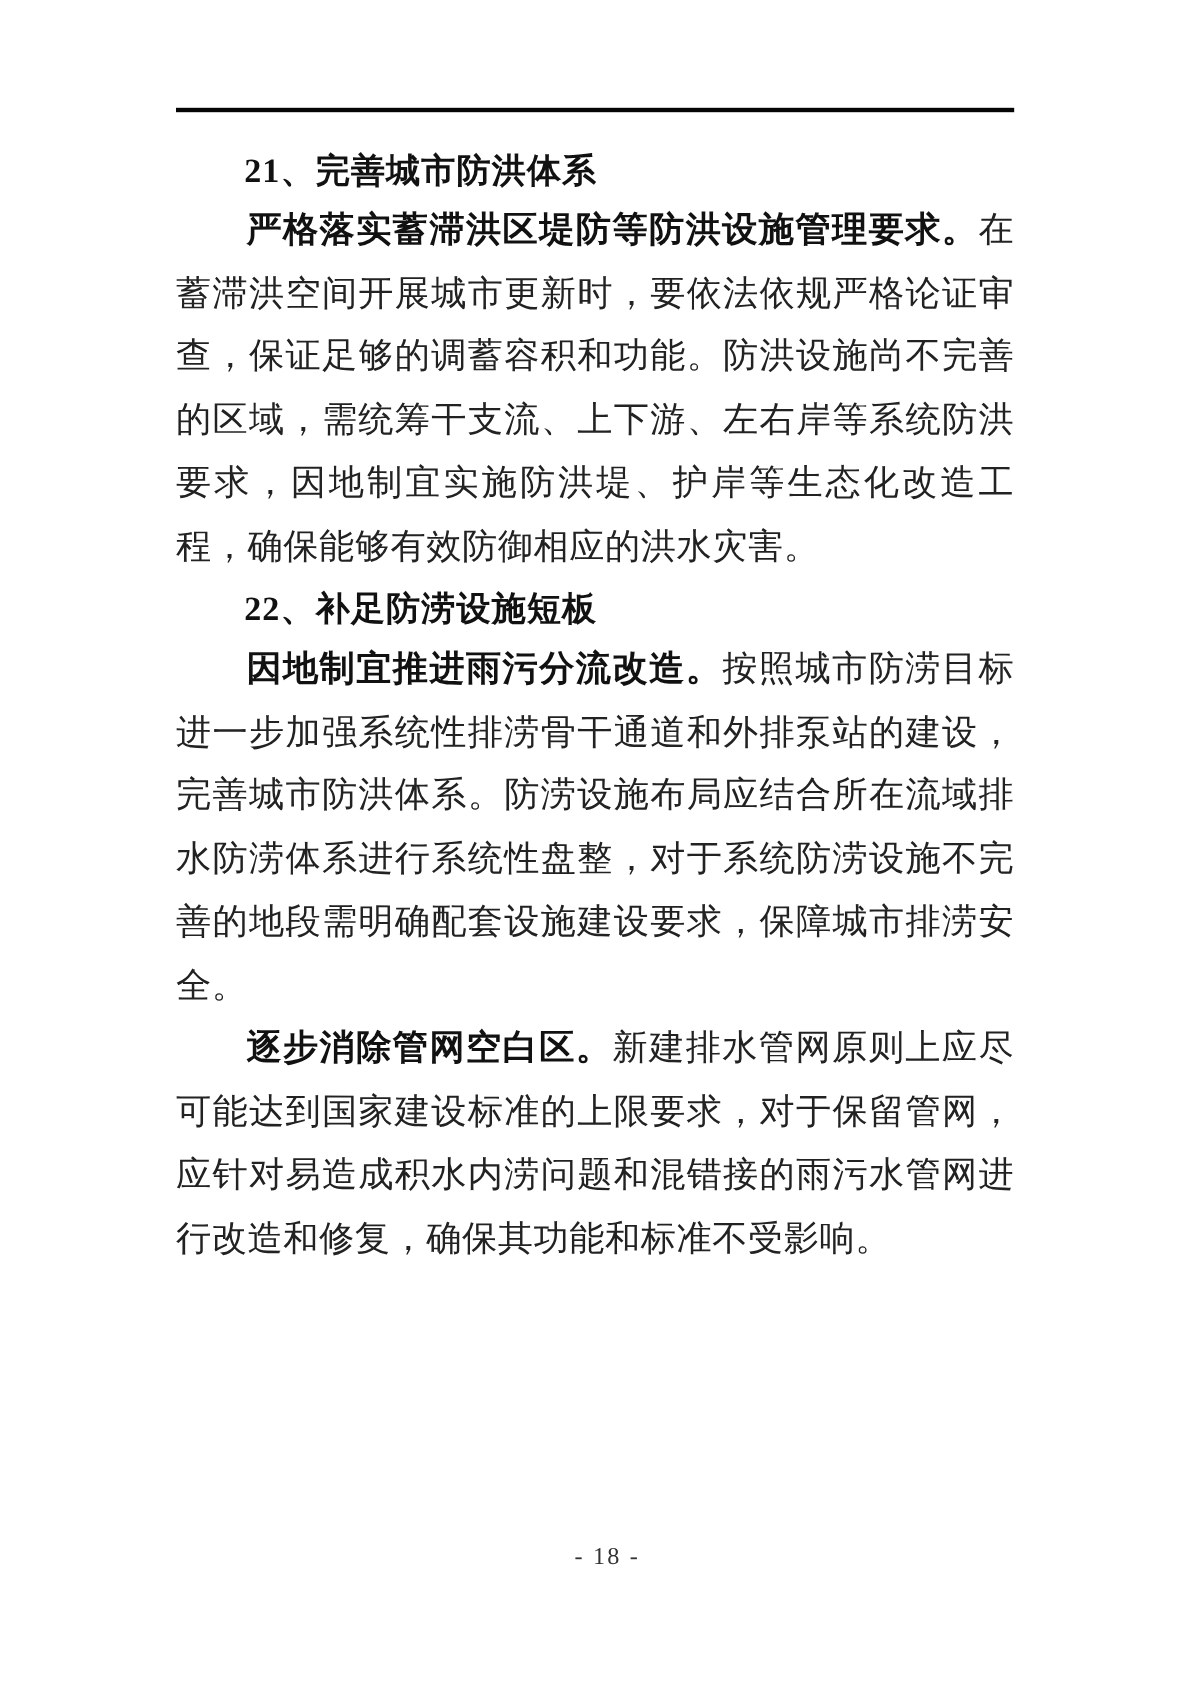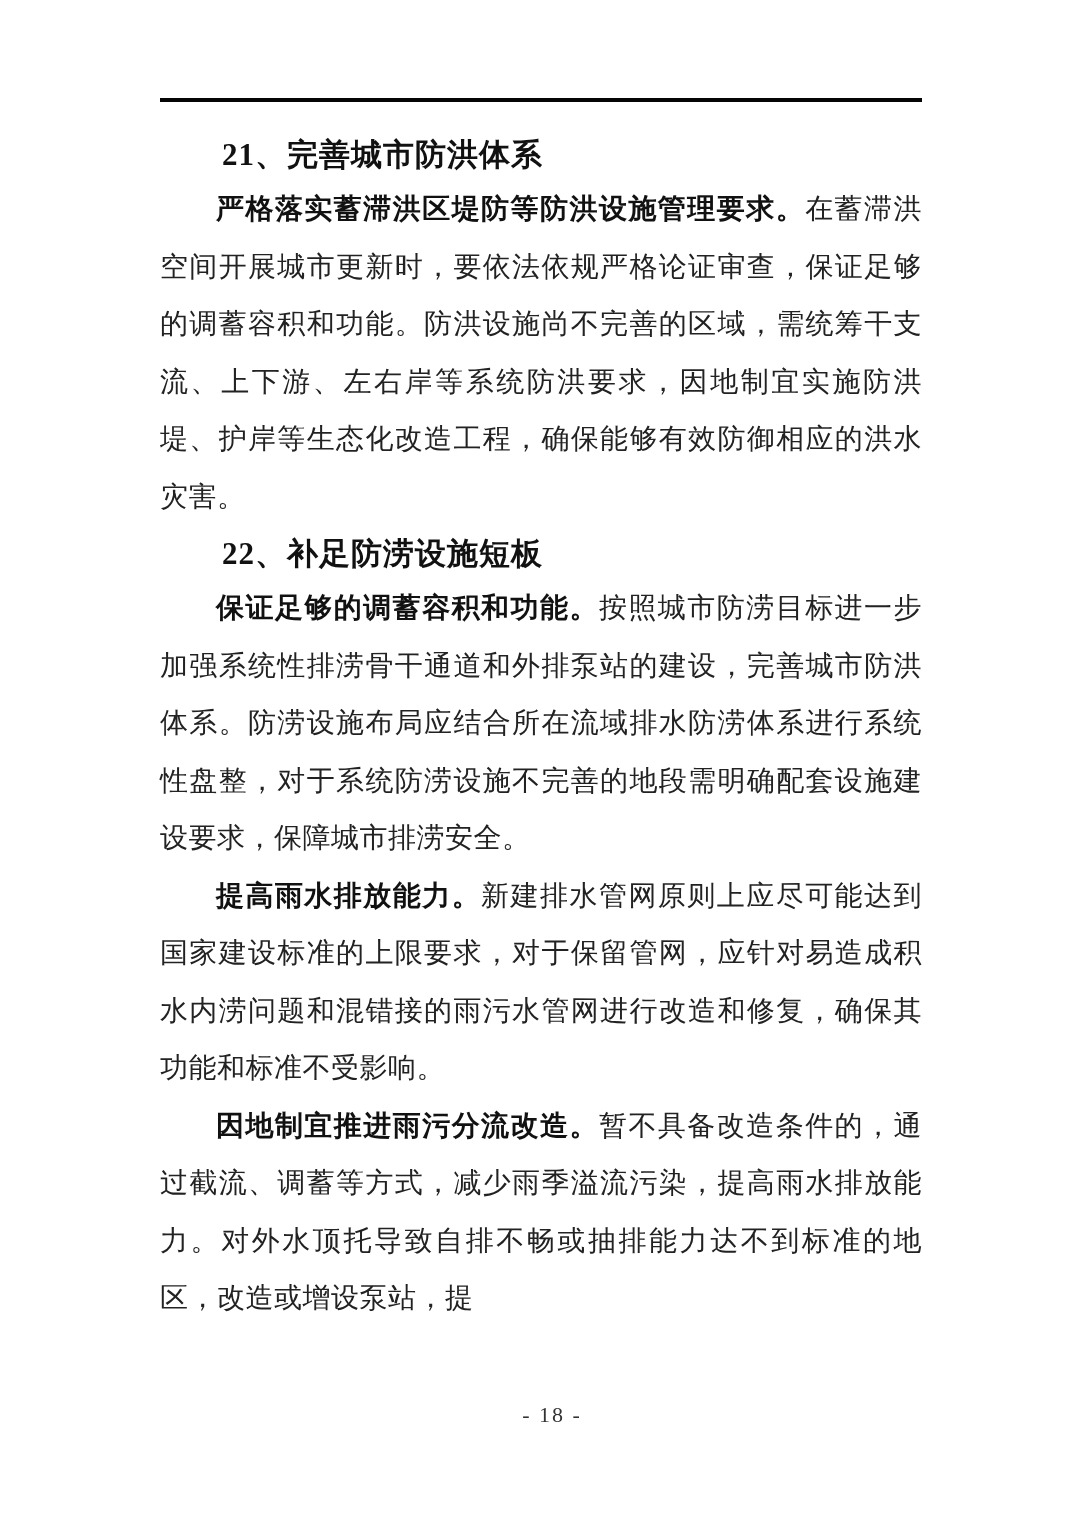--- a/index.html
+++ b/index.html
@@ -42,21 +42,21 @@
   h2.heading-first {
     margin-top: 30px;
     margin-bottom: 2px;
   }
   h2.heading-later {
     margin-top: 6px;
     margin-bottom: 2px;
     font-family: Liberation Serif, serif;
   }
   p.doc-paragraph {
-    font-size: 28px;
+    font-size: 32px;
     line-height: 57.5px;
     margin: 0;
     padding: 0;
     text-indent: 2em;
     text-align: justify;
     text-justify: inter-character;
     letter-spacing: 0.5px;
     color: #222222;
   }
   p.doc-paragraph .lead {
@@ -82,22 +82,21 @@
 
     <div class="header-rule"></div>
 
     <h2 class="section-heading heading-first">21、完善城市防洪体系</h2>
 
     <p class="doc-paragraph"><span class="lead">严格落实蓄滞洪区堤防等防洪设施管理要求。</span><span>在蓄滞洪空间开展城市更新时，要依法依规严格论证审查，保证足够的调蓄容积和功能。防洪设施尚不完善的区域，需统筹干支流、上下游、左右岸等系统防洪要求，因地制宜实施防洪堤、护岸等生态化改造工程，确保能够有效防御相应的洪水灾害。</span></p>
 
 
     <h2 class="section-heading heading-later">22、补足防涝设施短板</h2>
 
-    <p class="doc-paragraph"><span class="lead">保证足够的调蓄容积和功能。</span><span>按照城市防涝目标进一步加强系统性排涝骨干通道和外排泵站的建设，完善城市防洪体系。防涝设施布局应结合所在流域排水防涝体系进行系统性盘整，对于系统防涝设施不完善的地段需明确配套设施建设要求，保障城市排涝安全。</span></p>
+    <p class="doc-paragraph"><span class="lead">因地制宜推进雨污分流改造。</span><span>按照城市防涝目标进一步加强系统性排涝骨干通道和外排泵站的建设，完善城市防洪体系。防涝设施布局应结合所在流域排水防涝体系进行系统性盘整，对于系统防涝设施不完善的地段需明确配套设施建设要求，保障城市排涝安全。</span></p>
 
-    <p class="doc-paragraph"><span class="lead">提高雨水排放能力。</span><span>新建排水管网原则上应尽可能达到国家建设标准的上限要求，对于保留管网，应针对易造成积水内涝问题和混错接的雨污水管网进行改造和修复，确保其功能和标准不受影响。</span></p>
+    <p class="doc-paragraph"><span class="lead">逐步消除管网空白区。</span><span>新建排水管网原则上应尽可能达到国家建设标准的上限要求，对于保留管网，应针对易造成积水内涝问题和混错接的雨污水管网进行改造和修复，确保其功能和标准不受影响。</span></p>
 
-    <p class="doc-paragraph"><span class="lead">因地制宜推进雨污分流改造。</span><span>暂不具备改造条件的，通过截流、调蓄等方式，减少雨季溢流污染，提高雨水排放能力。对外水顶托导致自排不畅或抽排能力达不到标准的地区，改造或增设泵站，提</span></p>
 
   </div>
 
   <div class="page-number">- 18 -</div>
 </div>
 
 </body></html>

